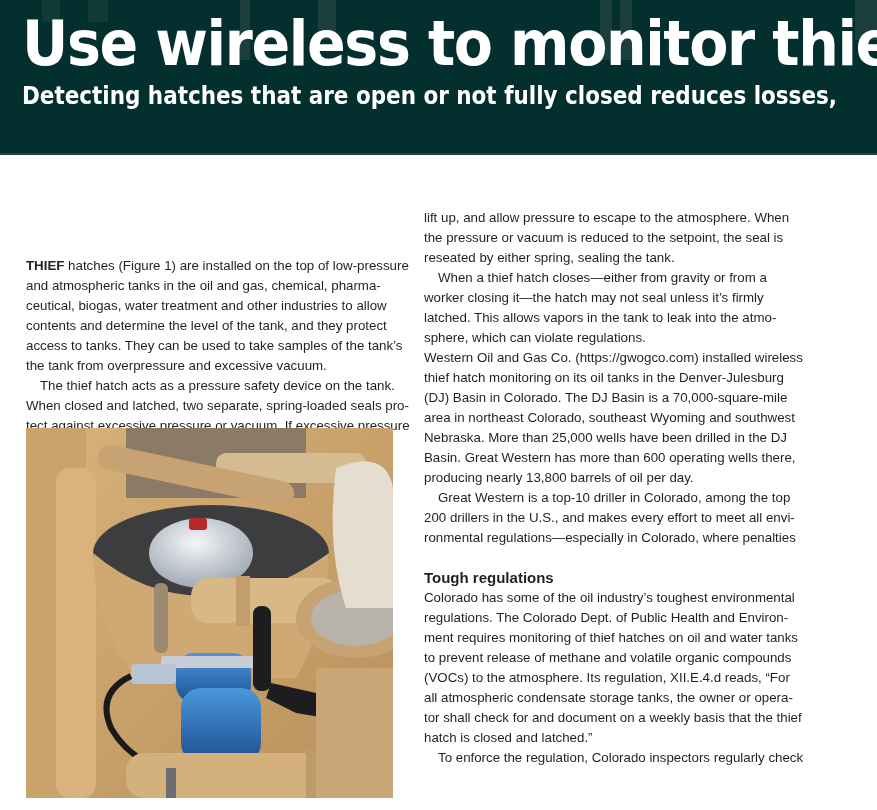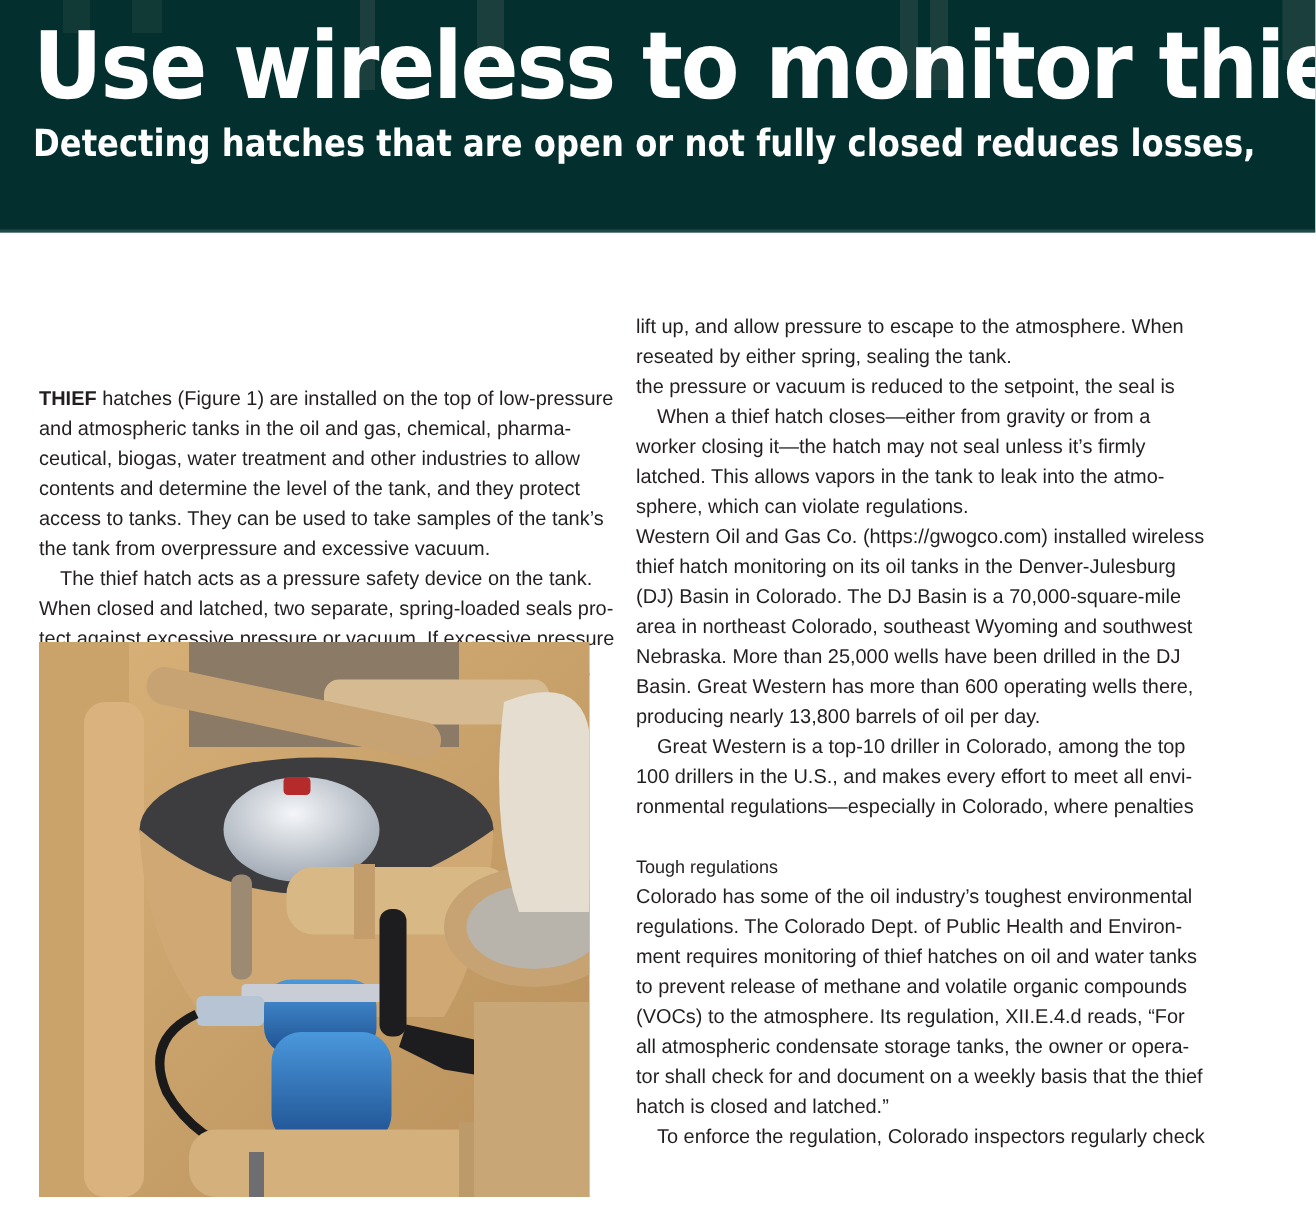--- a/index.html
+++ b/index.html
@@ -74,22 +74,22 @@
     .col-right { left: 424px; top: 208px; width: 380px; }
     .line {
       display: block;
       white-space: nowrap;
       height: 20px;
     }
     .indent { padding-left: 14px; }
     .lead { font-weight: bold; }
     .section-heading {
       display: block;
-      font-weight: normal;
-      font-size: 12px;
+      font-weight: bold;
+      font-size: 15px;
       height: 20px;
       margin-top: 20px;
       color: #231f20;
     }
     .photo {
       position: absolute;
       left: 26px;
       top: 428px;
       width: 367px;
       height: 370px;
@@ -179,35 +179,35 @@
     <rect x="100" y="325" width="220" height="45" rx="18" fill="#d4b07c"></rect>
     <rect x="280" y="320" width="25" height="50" fill="#bd9a6a"></rect>
     <rect x="140" y="340" width="10" height="30" fill="#6e6e72"></rect>
 
     <rect x="290" y="240" width="77" height="130" fill="#c9a676"></rect>
   </svg>
 </div>
 
 <div class="col col-right">
   <span class="line">lift up, and allow pressure to escape to the atmosphere. When</span>
+  <span class="line">the pressure or vacuum is reduced to the setpoint, the seal is</span>
   <span class="line">reseated by either spring, sealing the tank.</span>
-  <span class="line">the pressure or vacuum is reduced to the setpoint, the seal is</span>
   <span class="line indent">When a thief hatch closes—either from gravity or from a</span>
   <span class="line">worker closing it—the hatch may not seal unless it’s firmly</span>
   <span class="line">latched. This allows vapors in the tank to leak into the atmo-</span>
   <span class="line">sphere, which can violate regulations.</span>
   <span class="line">Western Oil and Gas Co. (https://gwogco.com) installed wireless</span>
   <span class="line">thief hatch monitoring on its oil tanks in the Denver-Julesburg</span>
   <span class="line">(DJ) Basin in Colorado. The DJ Basin is a 70,000-square-mile</span>
   <span class="line">area in northeast Colorado, southeast Wyoming and southwest</span>
   <span class="line">Nebraska. More than 25,000 wells have been drilled in the DJ</span>
   <span class="line">Basin. Great Western has more than 600 operating wells there,</span>
   <span class="line">producing nearly 13,800 barrels of oil per day.</span>
   <span class="line indent">Great Western is a top-10 driller in Colorado, among the top</span>
-  <span class="line">100 drillers in the U.S., and makes every effort to meet all envi-</span>
+  <span class="line">200 drillers in the U.S., and makes every effort to meet all envi-</span>
   <span class="line">ronmental regulations—especially in Colorado, where penalties</span>
   <span class="section-heading">Tough regulations</span>
   <span class="line">Colorado has some of the oil industry’s toughest environmental</span>
   <span class="line">regulations. The Colorado Dept. of Public Health and Environ-</span>
   <span class="line">ment requires monitoring of thief hatches on oil and water tanks</span>
   <span class="line">to prevent release of methane and volatile organic compounds</span>
   <span class="line">(VOCs) to the atmosphere. Its regulation, XII.E.4.d reads, “For</span>
   <span class="line">all atmospheric condensate storage tanks, the owner or opera-</span>
   <span class="line">tor shall check for and document on a weekly basis that the thief</span>
   <span class="line">hatch is closed and latched.”</span>

